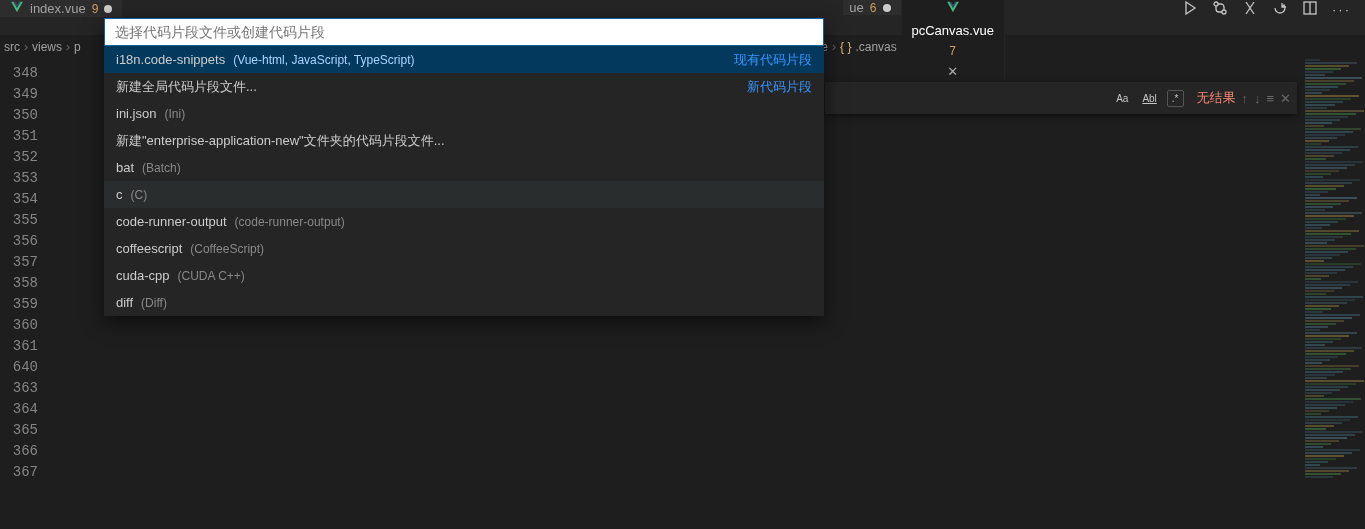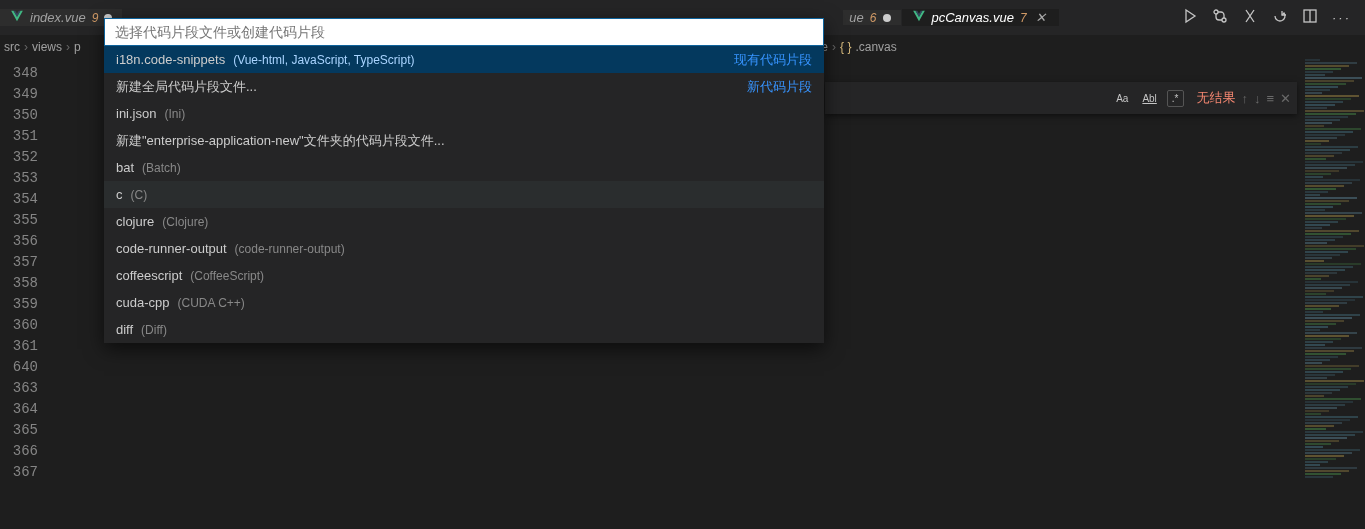--- a/index.html
+++ b/index.html
@@ -12,34 +12,33 @@
     height: 529px;
     overflow: hidden;
     position: relative;
   }
 
   
   .tabs {
     height: 35px;
     background: #252526;
     display: flex;
-    align-items: center;
+    align-items: flex-start;
     position: relative;
-    font-style: italic;
   }
   .tab {
     display: flex;
     align-items: center;
     padding: 0 10px 0 10px;
     background: #2d2d2d;
     border-right: 1px solid #252526;
     gap: 6px;
     color: #a0a0a0;
   }
-  .tab.active { background: #1e1e1e; color: #ffffff; }
+  .tab.active { background: #1e1e1e; color: #ffffff; flex-direction: column; }
   .tab .vue-icon { color: #41b883; font-weight: bold; }
   .tab .badge { color: #d19a66; font-size: 12px; }
   .tab .dot { width:8px; height:8px; background:#cccccc; border-radius:50%; }
   .tab .close { color:#aaa; width:16px; text-align:center; }
   .tabs-actions {
     margin-left: auto;
     display: flex;
     align-items: center;
     gap: 14px;
     padding-right: 14px;
@@ -479,24 +478,20 @@
       </div>
       <div class="picker-row">
         <span>bat</span>
         <span class="detail">(Batch)</span>
       </div>
       <div class="picker-row hover-alt">
         <span>c</span>
         <span class="detail">(C)</span>
       </div>
       <div class="picker-row">
-        <span>clojure</span>
-        <span class="detail">(Clojure)</span>
-      </div>
-      <div class="picker-row">
         <span>code-runner-output</span>
         <span class="detail">(code-runner-output)</span>
       </div>
       <div class="picker-row">
         <span>coffeescript</span>
         <span class="detail">(CoffeeScript)</span>
       </div>
       <div class="picker-row">
         <span>cuda-cpp</span>
         <span class="detail">(CUDA C++)</span>

